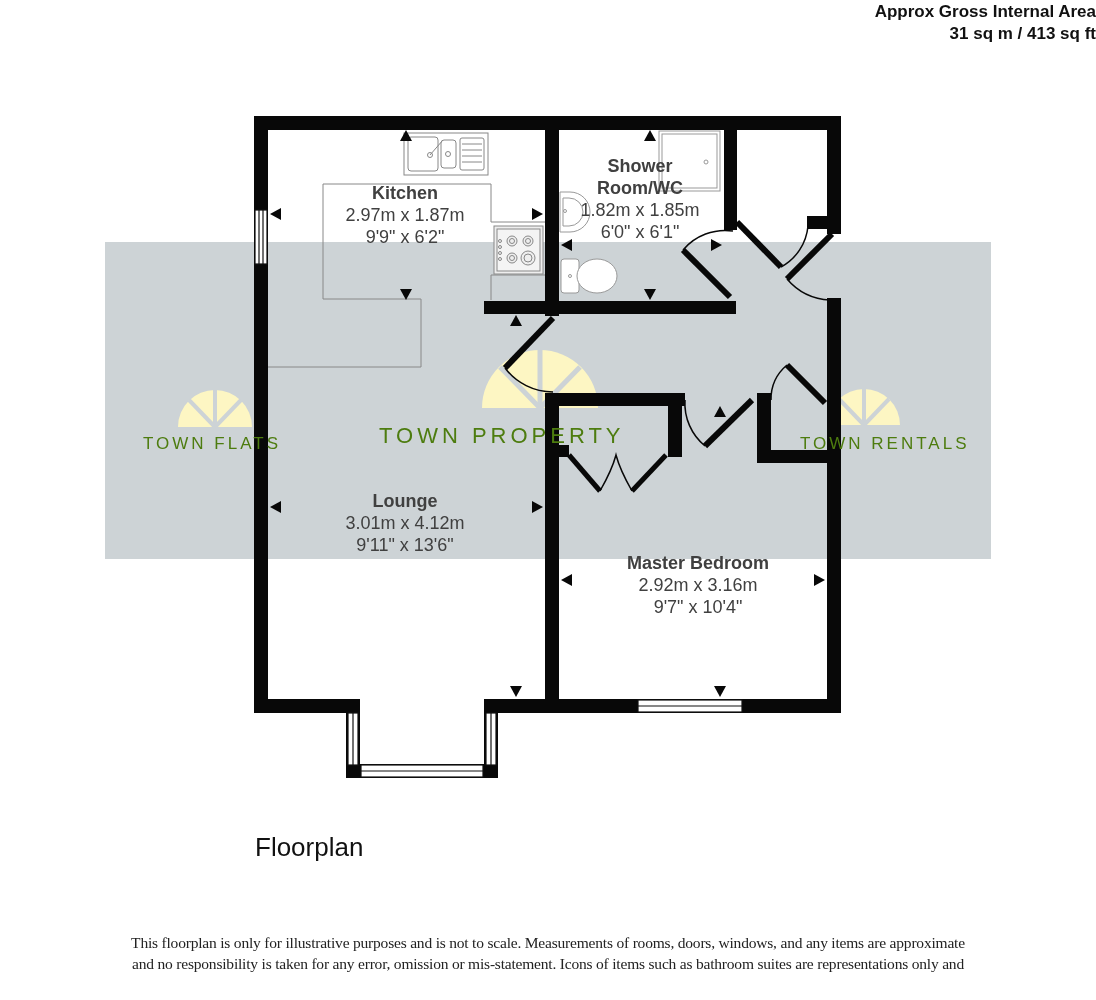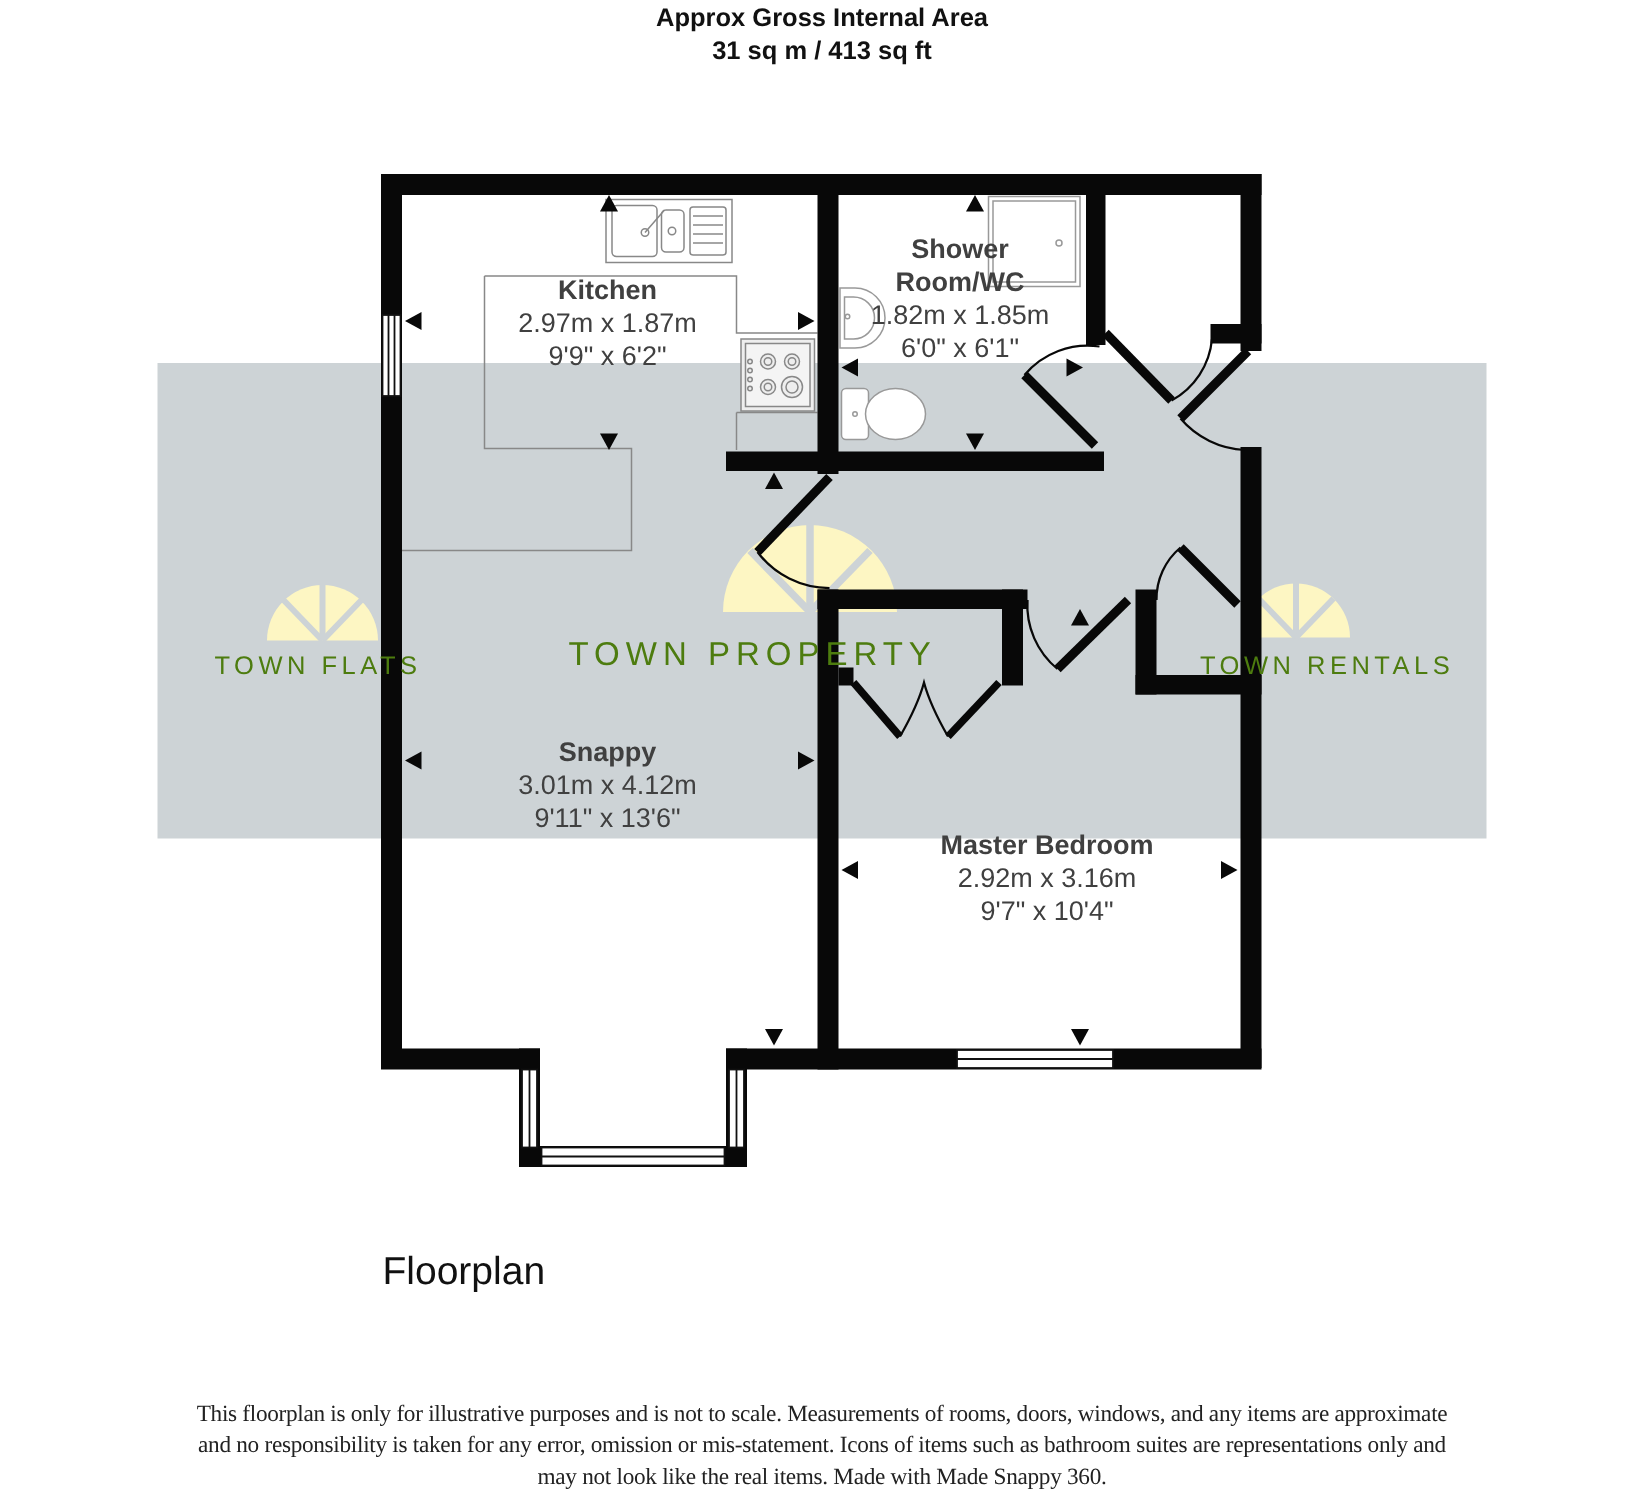--- a/index.html
+++ b/index.html
@@ -1,18 +1,18 @@
 <!DOCTYPE html>
 <html><head>
 <meta charset="utf-8">
 <style>
   html, body { margin: 0; padding: 0; background: #ffffff; }
   body { width: 1096px; height: 1000px; position: relative; overflow: hidden; font-family: "Liberation Sans", sans-serif; color: #111; }
   .header { position: absolute; left: 0; top: 0; width: 1096px; text-align: center; font-weight: bold; font-size: 17px; line-height: 22px; }
-  .header div { margin: 0; }
+  .header div { margin: 0; text-align: right; }
   .header .l1 { padding-top: 1px; }
   svg.plan { position: absolute; left: 0; top: 0; }
   .room-label { position: absolute; text-align: center; font-size: 18px; line-height: 22px; color: #404040; }
   .room-label .name { font-weight: bold; }
   .floor-title { position: absolute; left: 255px; top: 832px; font-size: 26px; color: #111; }
   .disclaimer { position: absolute; left: 0; top: 932px; width: 1096px; text-align: center; font-size: 15.5px; line-height: 21px; color: #222; font-family: Liberation Serif, serif; letter-spacing: -0.2px; }
   .wm { position: absolute; color: #4d7c0f; letter-spacing: 3px; }
 </style>
 </head>
 <body>
@@ -212,30 +212,29 @@
 </div>
 
 <div class="room-label" style="left:560px; top:155px; width:160px;">
   <div class="name">Shower</div>
   <div class="name">Room/WC</div>
   <div>1.82m x 1.85m</div>
   <div>6'0" x 6'1"</div>
 </div>
 
 <div class="room-label" style="left:310px; top:490px; width:190px;">
-  <div class="name">Snappy</div>
+  <div class="name">Lounge</div>
   <div>3.01m x 4.12m</div>
   <div>9'11" x 13'6"</div>
 </div>
 
 <div class="room-label" style="left:588px; top:552px; width:220px;">
   <div class="name">Master Bedroom</div>
   <div>2.92m x 3.16m</div>
   <div>9'7" x 10'4"</div>
 </div>
 
 <div class="floor-title">Floorplan</div>
 
 <div class="disclaimer">
   <div>This floorplan is only for illustrative purposes and is not to scale. Measurements of rooms, doors, windows, and any items are approximate</div>
   <div>and no responsibility is taken for any error, omission or mis-statement. Icons of items such as bathroom suites are representations only and</div>
-  <div>may not look like the real items. Made with Made Snappy 360.</div>
 </div>
 
 </body></html>

